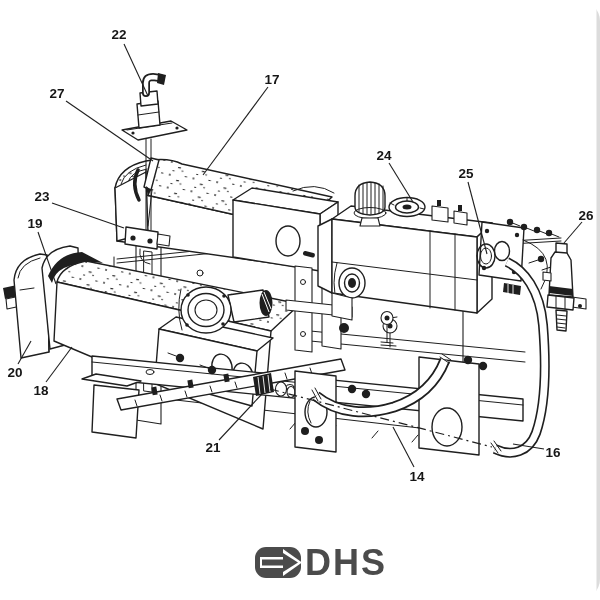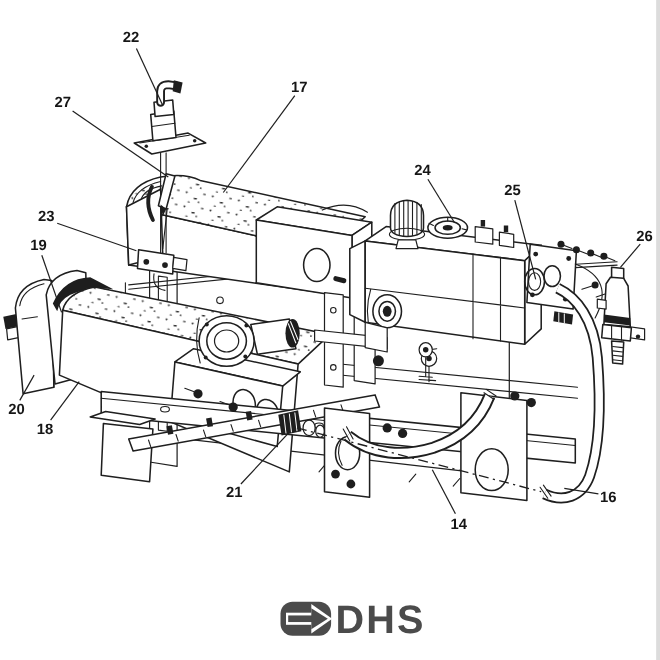--- a/index.html
+++ b/index.html
@@ -1,17 +1,17 @@
 <!DOCTYPE html>
 <html><head>
 <meta charset="utf-8">
 <style>
   html,body{margin:0;padding:0;background:#fff;}
   .stage{position:relative;width:600px;height:600px;background:#ffffff;overflow:hidden;
-         font-family:"Liberation Sans", sans-serif;}
+         font-family:"Liberation Sans", sans-serif;border-radius:21px;}
   svg{display:block}
   .ln{fill:none;stroke:#1f1f1f;stroke-width:1.4;stroke-linejoin:round;stroke-linecap:round;}
   .fn{fill:none;stroke:#1f1f1f;stroke-width:1;stroke-linejoin:round;stroke-linecap:round;}
   .wh{fill:#ffffff;stroke:#1f1f1f;stroke-width:1.4;stroke-linejoin:round;}
   .wh2{fill:#ffffff;stroke:#1f1f1f;stroke-width:1.1;stroke-linejoin:round;}
   .dk{fill:#1e1e1e;stroke:none;}
   .sp{fill:url(#speck);stroke:#1f1f1f;stroke-width:1.4;stroke-linejoin:round;}
   .callout-text{font-family:"Liberation Sans",sans-serif;font-weight:bold;font-size:13.5px;fill:#161616;}
   .leader{stroke:#1f1f1f;stroke-width:1.1;fill:none;}
   .logo-text{font-family:"Liberation Sans",sans-serif;font-weight:bold;font-size:36px;letter-spacing:2px;fill:#4b4b4b;}

